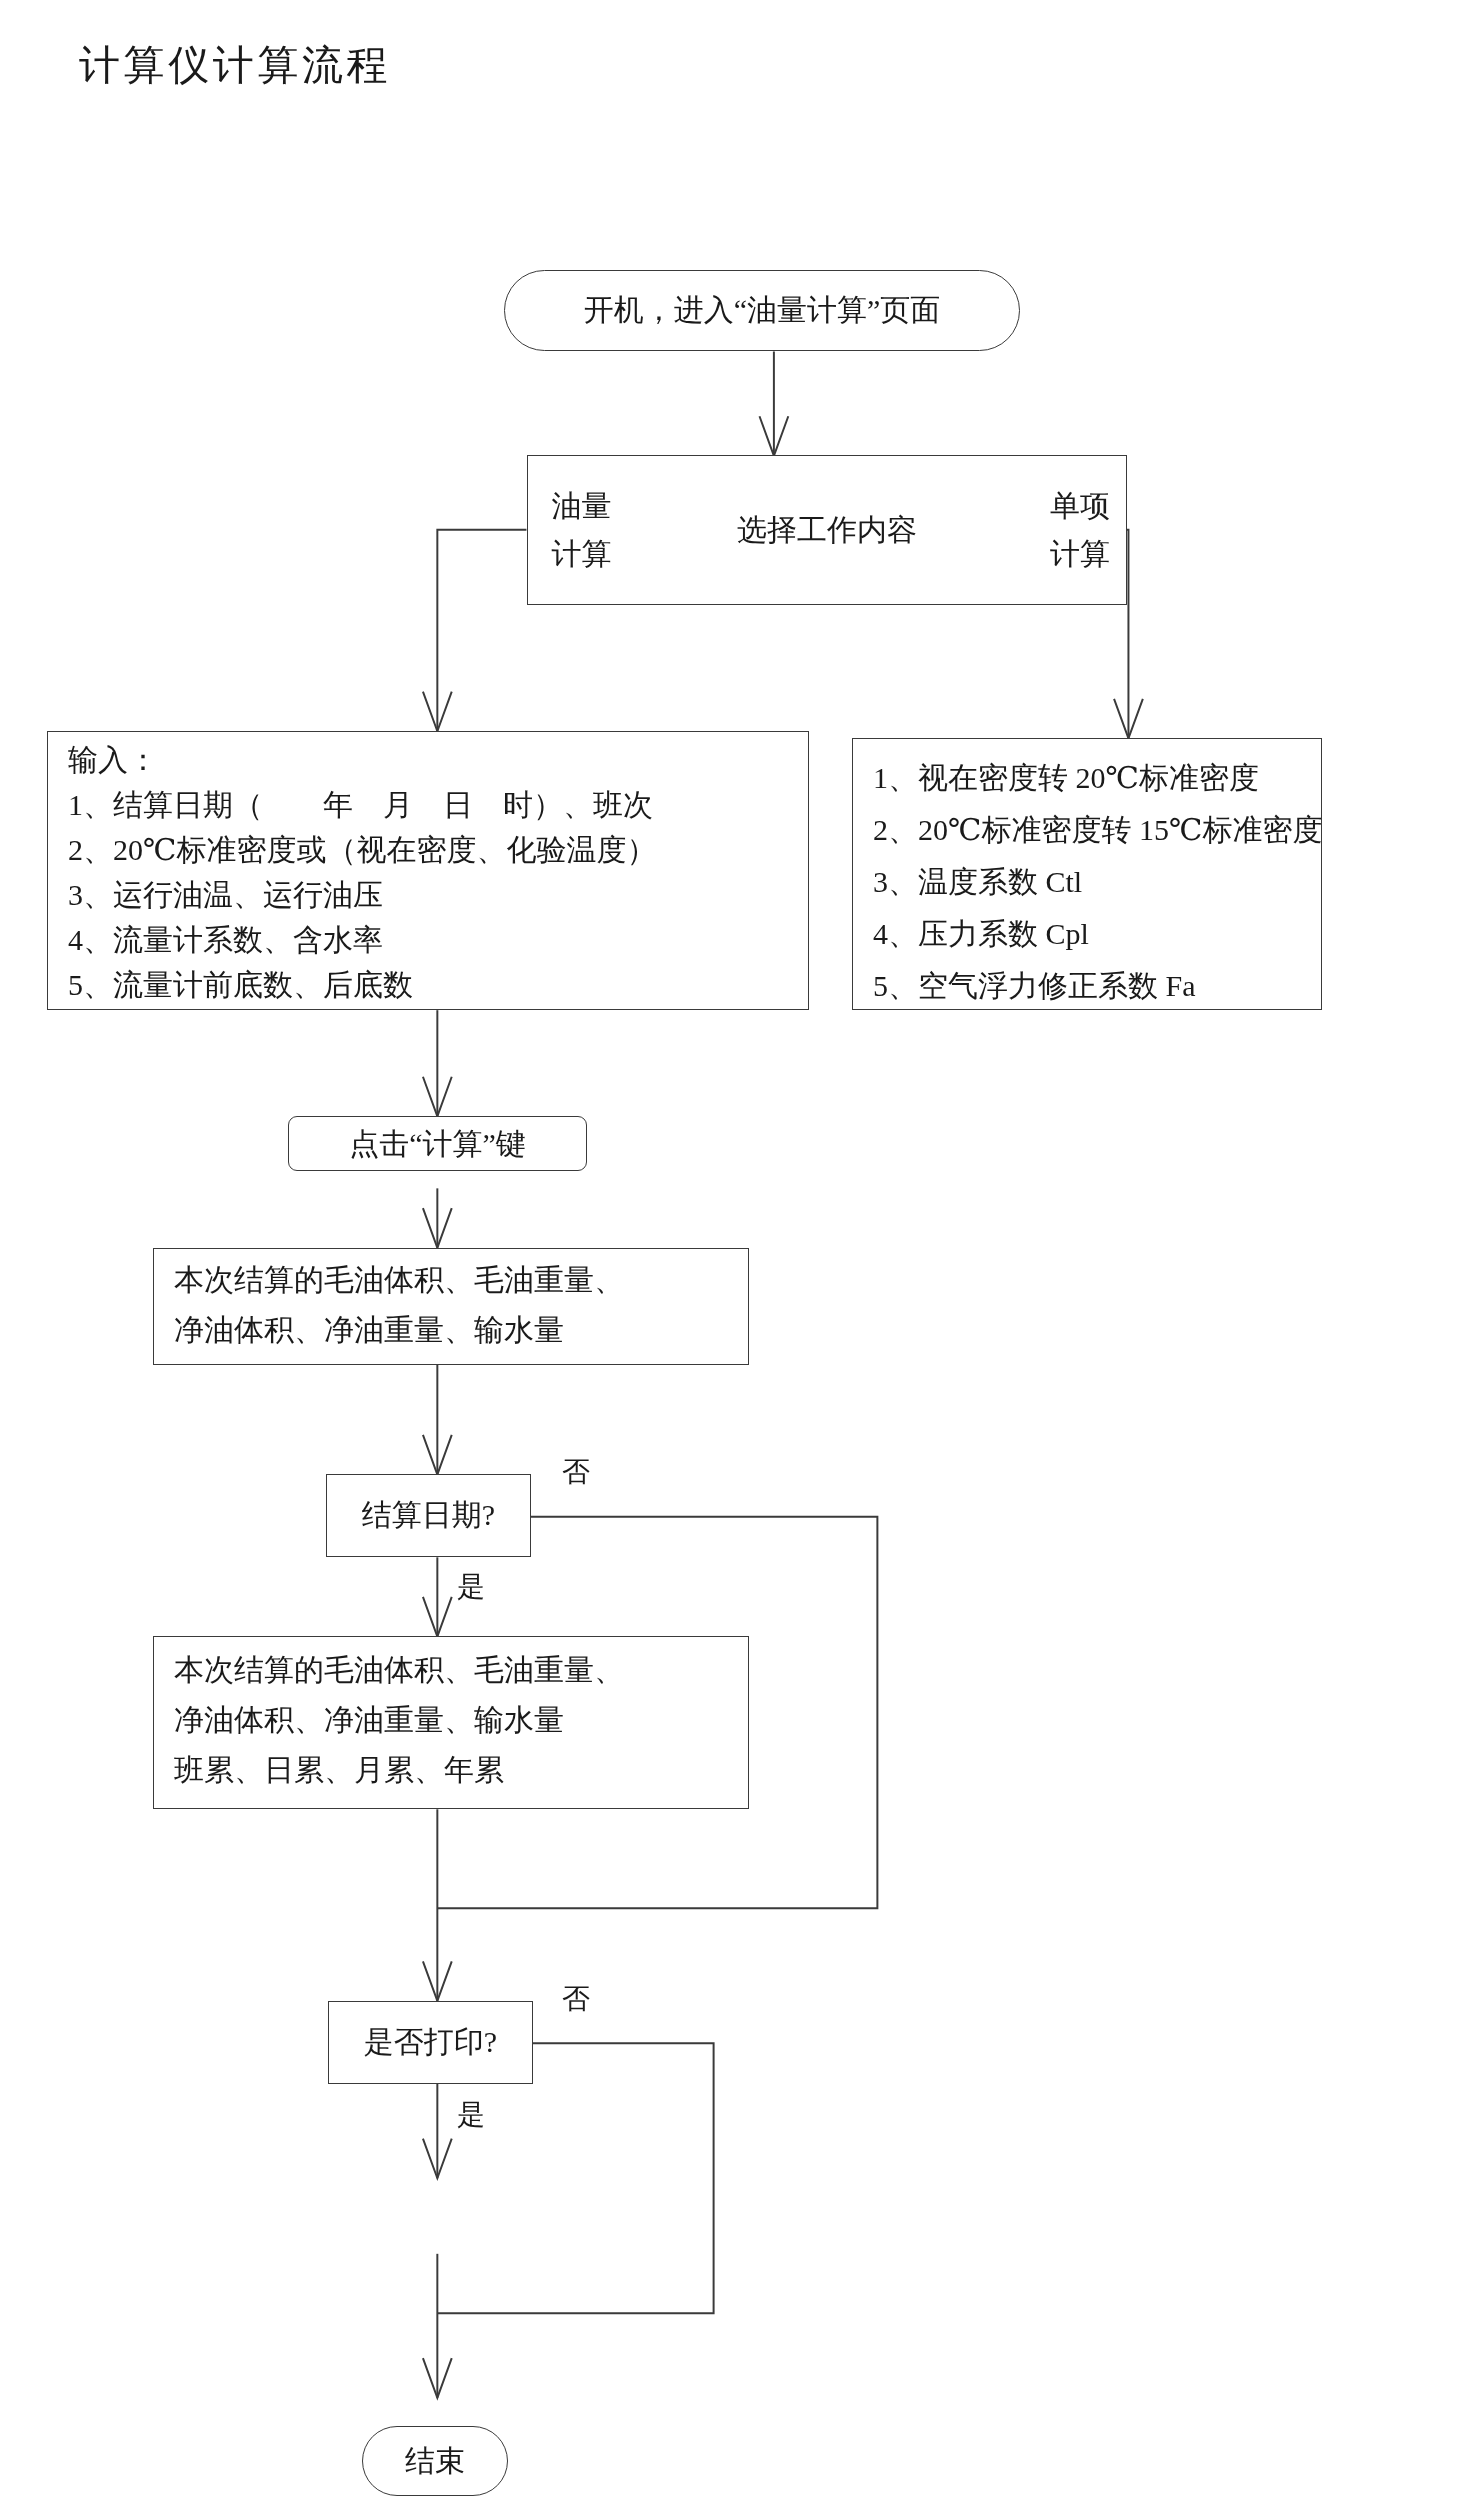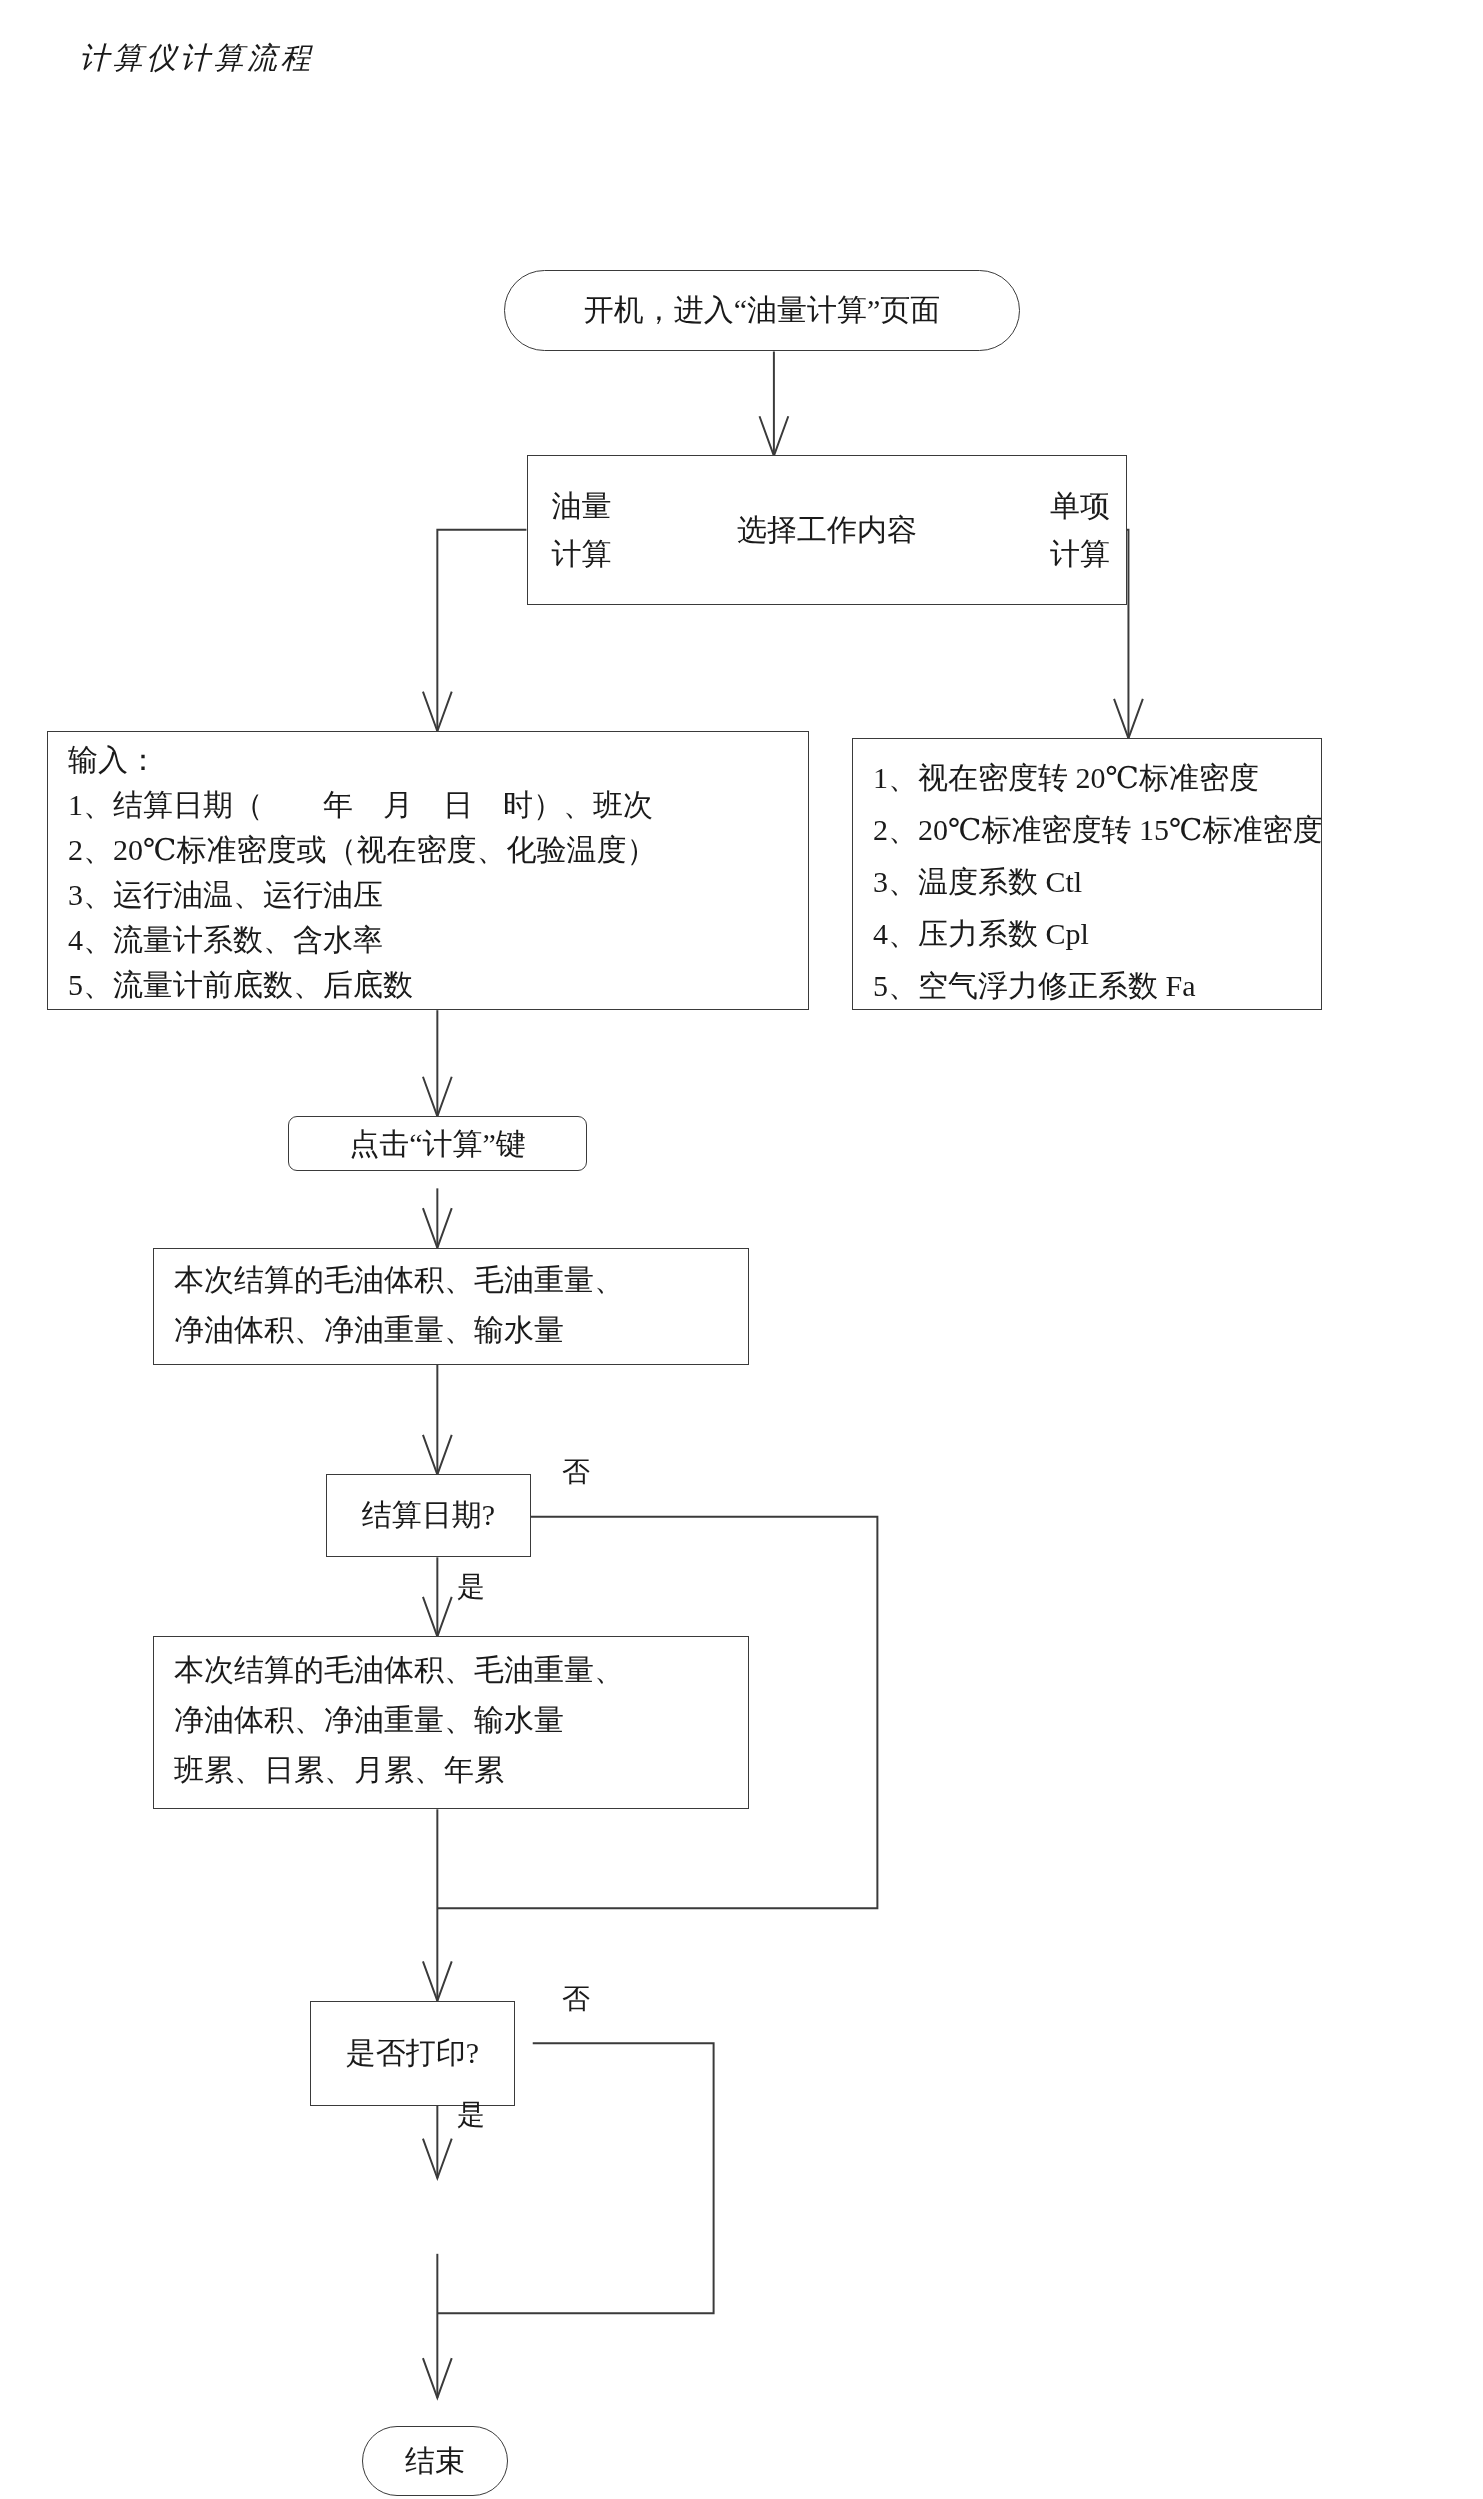--- a/index.html
+++ b/index.html
@@ -20,24 +20,23 @@
     position: absolute;
     left: 0;
     top: 0;
     width: 1483px;
     height: 2500px;
   }
   .flow-title {
     position: absolute;
     left: 79px;
     top: 38px;
-    font-size: 30px;
+    font-size: 41px;
     letter-spacing: 3.6px;
     white-space: nowrap;
-    font-style: italic;
   }
   .node {
     position: absolute;
     box-sizing: border-box;
     border: 1.8px solid #3a3a3a;
     background: #ffffff;
     font-size: 30px;
     line-height: 1.35;
   }
   .stadium {
@@ -177,21 +176,21 @@
   </div>
   <span class="edge-label" style="left:562px; top:1453px;">否</span>
   <span class="edge-label" style="left:457px; top:1568px;">是</span>
 
   <div class="node text-lines result-box" style="left:153px; top:1636px; width:596px; height:173px; padding-top:8px;">
     <div class="line">本次结算的毛油体积、毛油重量、</div>
     <div class="line">净油体积、净油重量、输水量</div>
     <div class="line">班累、日累、月累、年累</div>
   </div>
 
-  <div class="node centered" style="left:310px; top:2001px; width:205px; height:105px;">
+  <div class="node centered" style="left:328px; top:2001px; width:205px; height:83px;">
     <span>是否打印?</span>
   </div>
   <span class="edge-label" style="left:562px; top:1980px;">否</span>
   <span class="edge-label" style="left:457px; top:2096px;">是</span>
 
 
   <div class="node stadium" style="left:362px; top:2398px; width:146px; height:70px; border-radius:36px;margin-top:28px;">
     <span>结束</span>
   </div>
 

